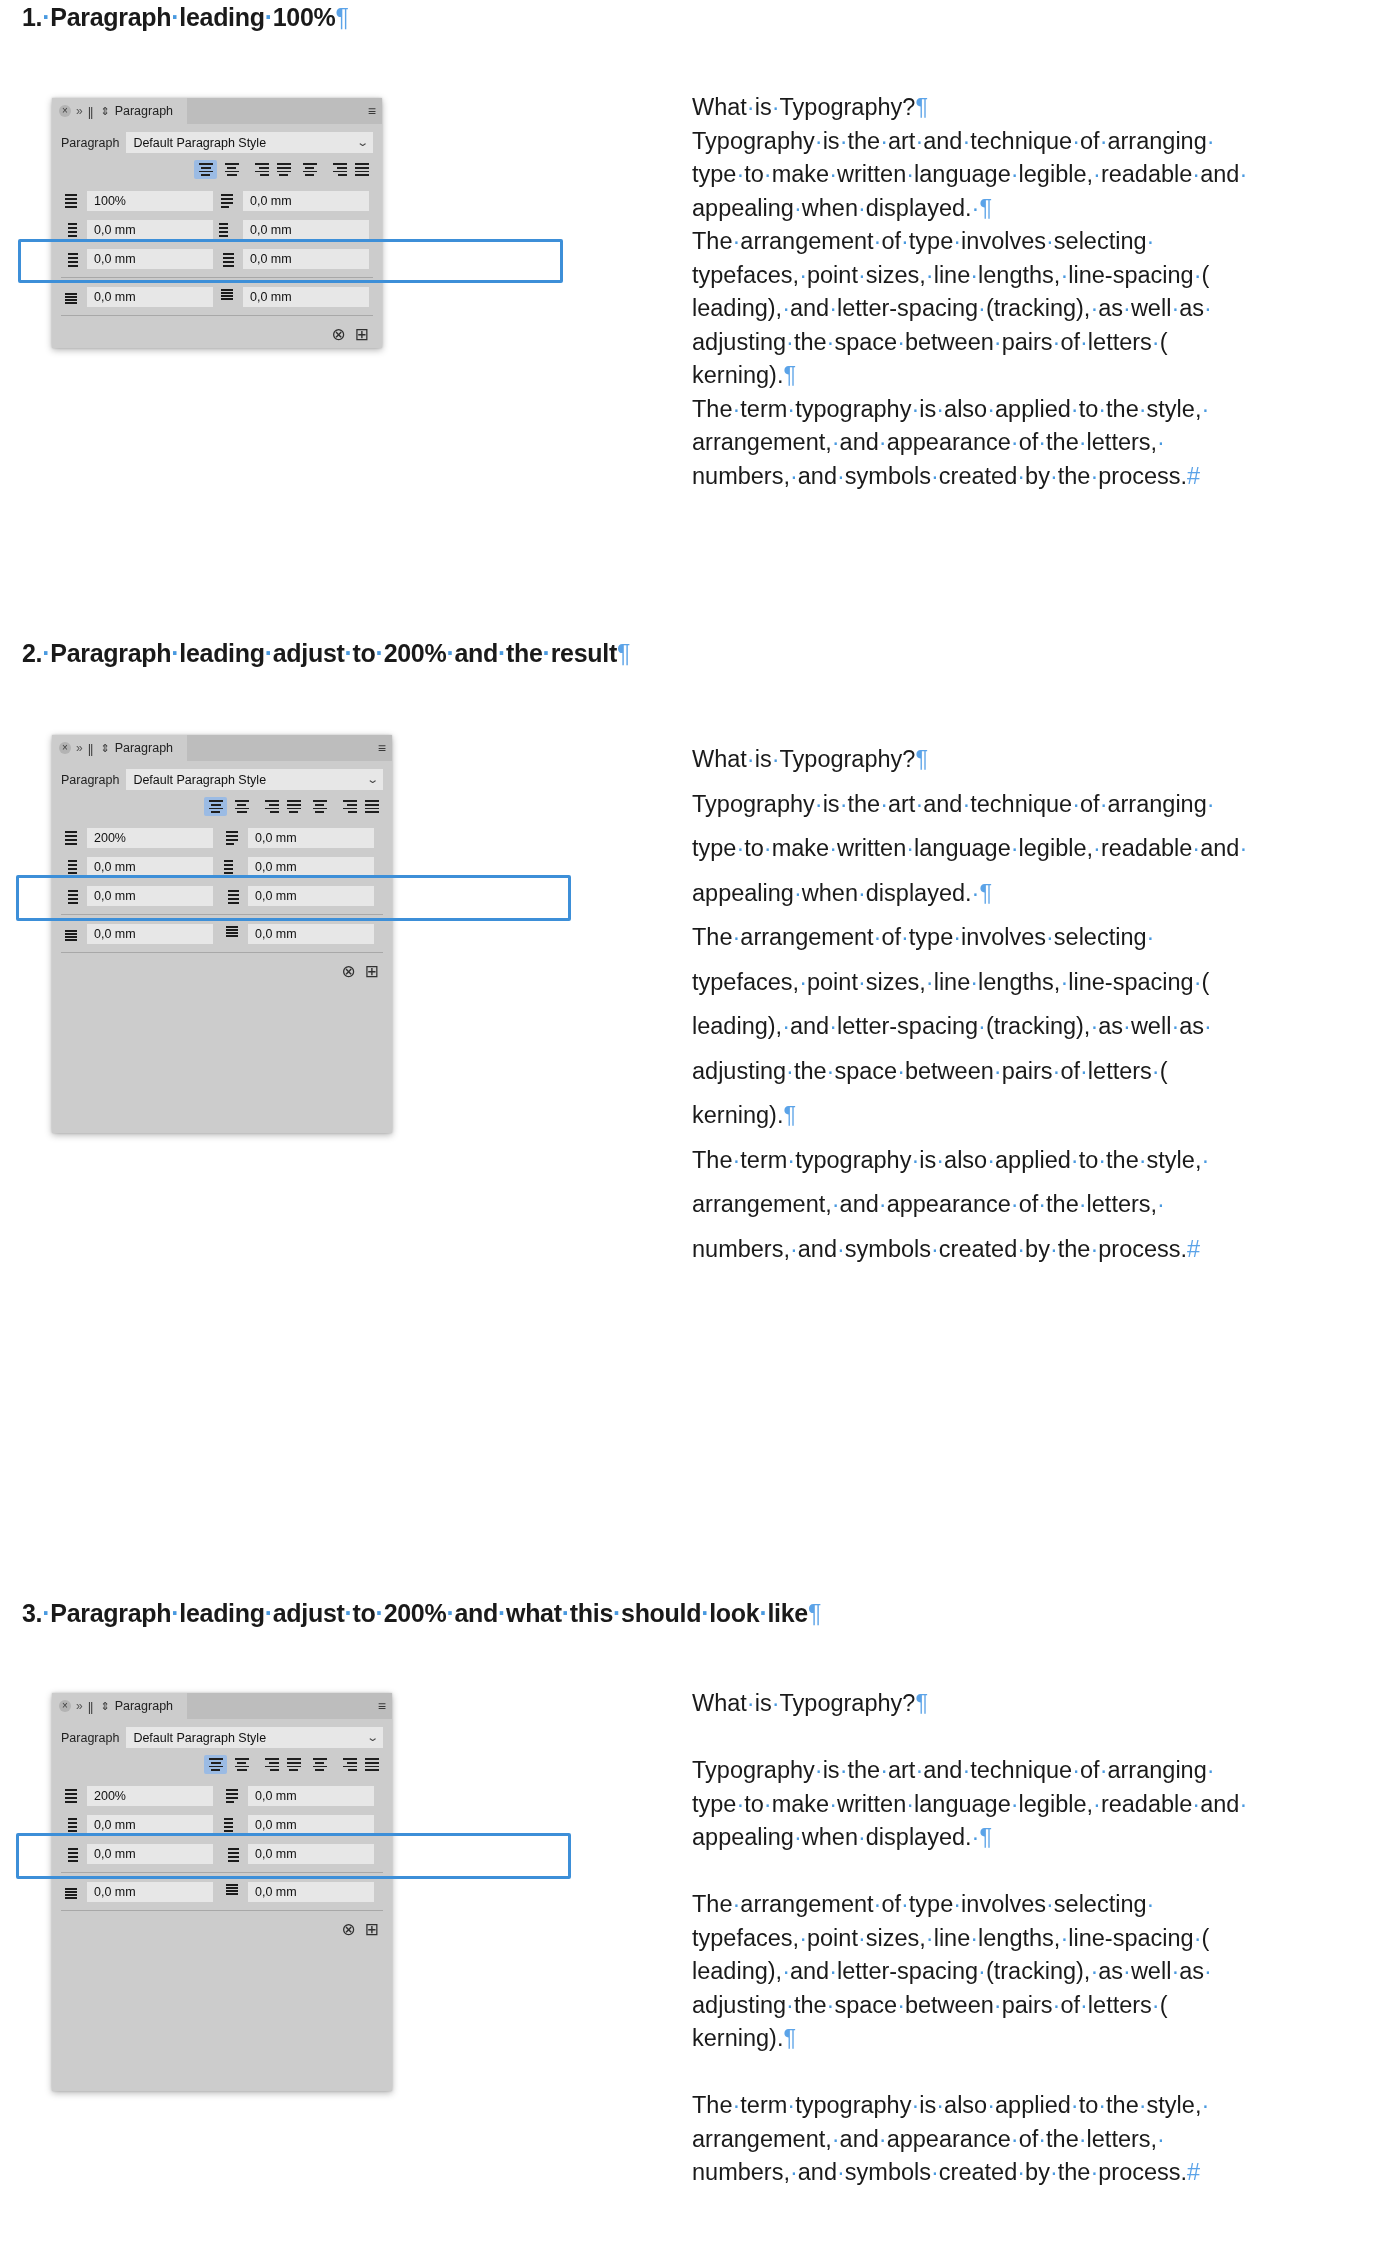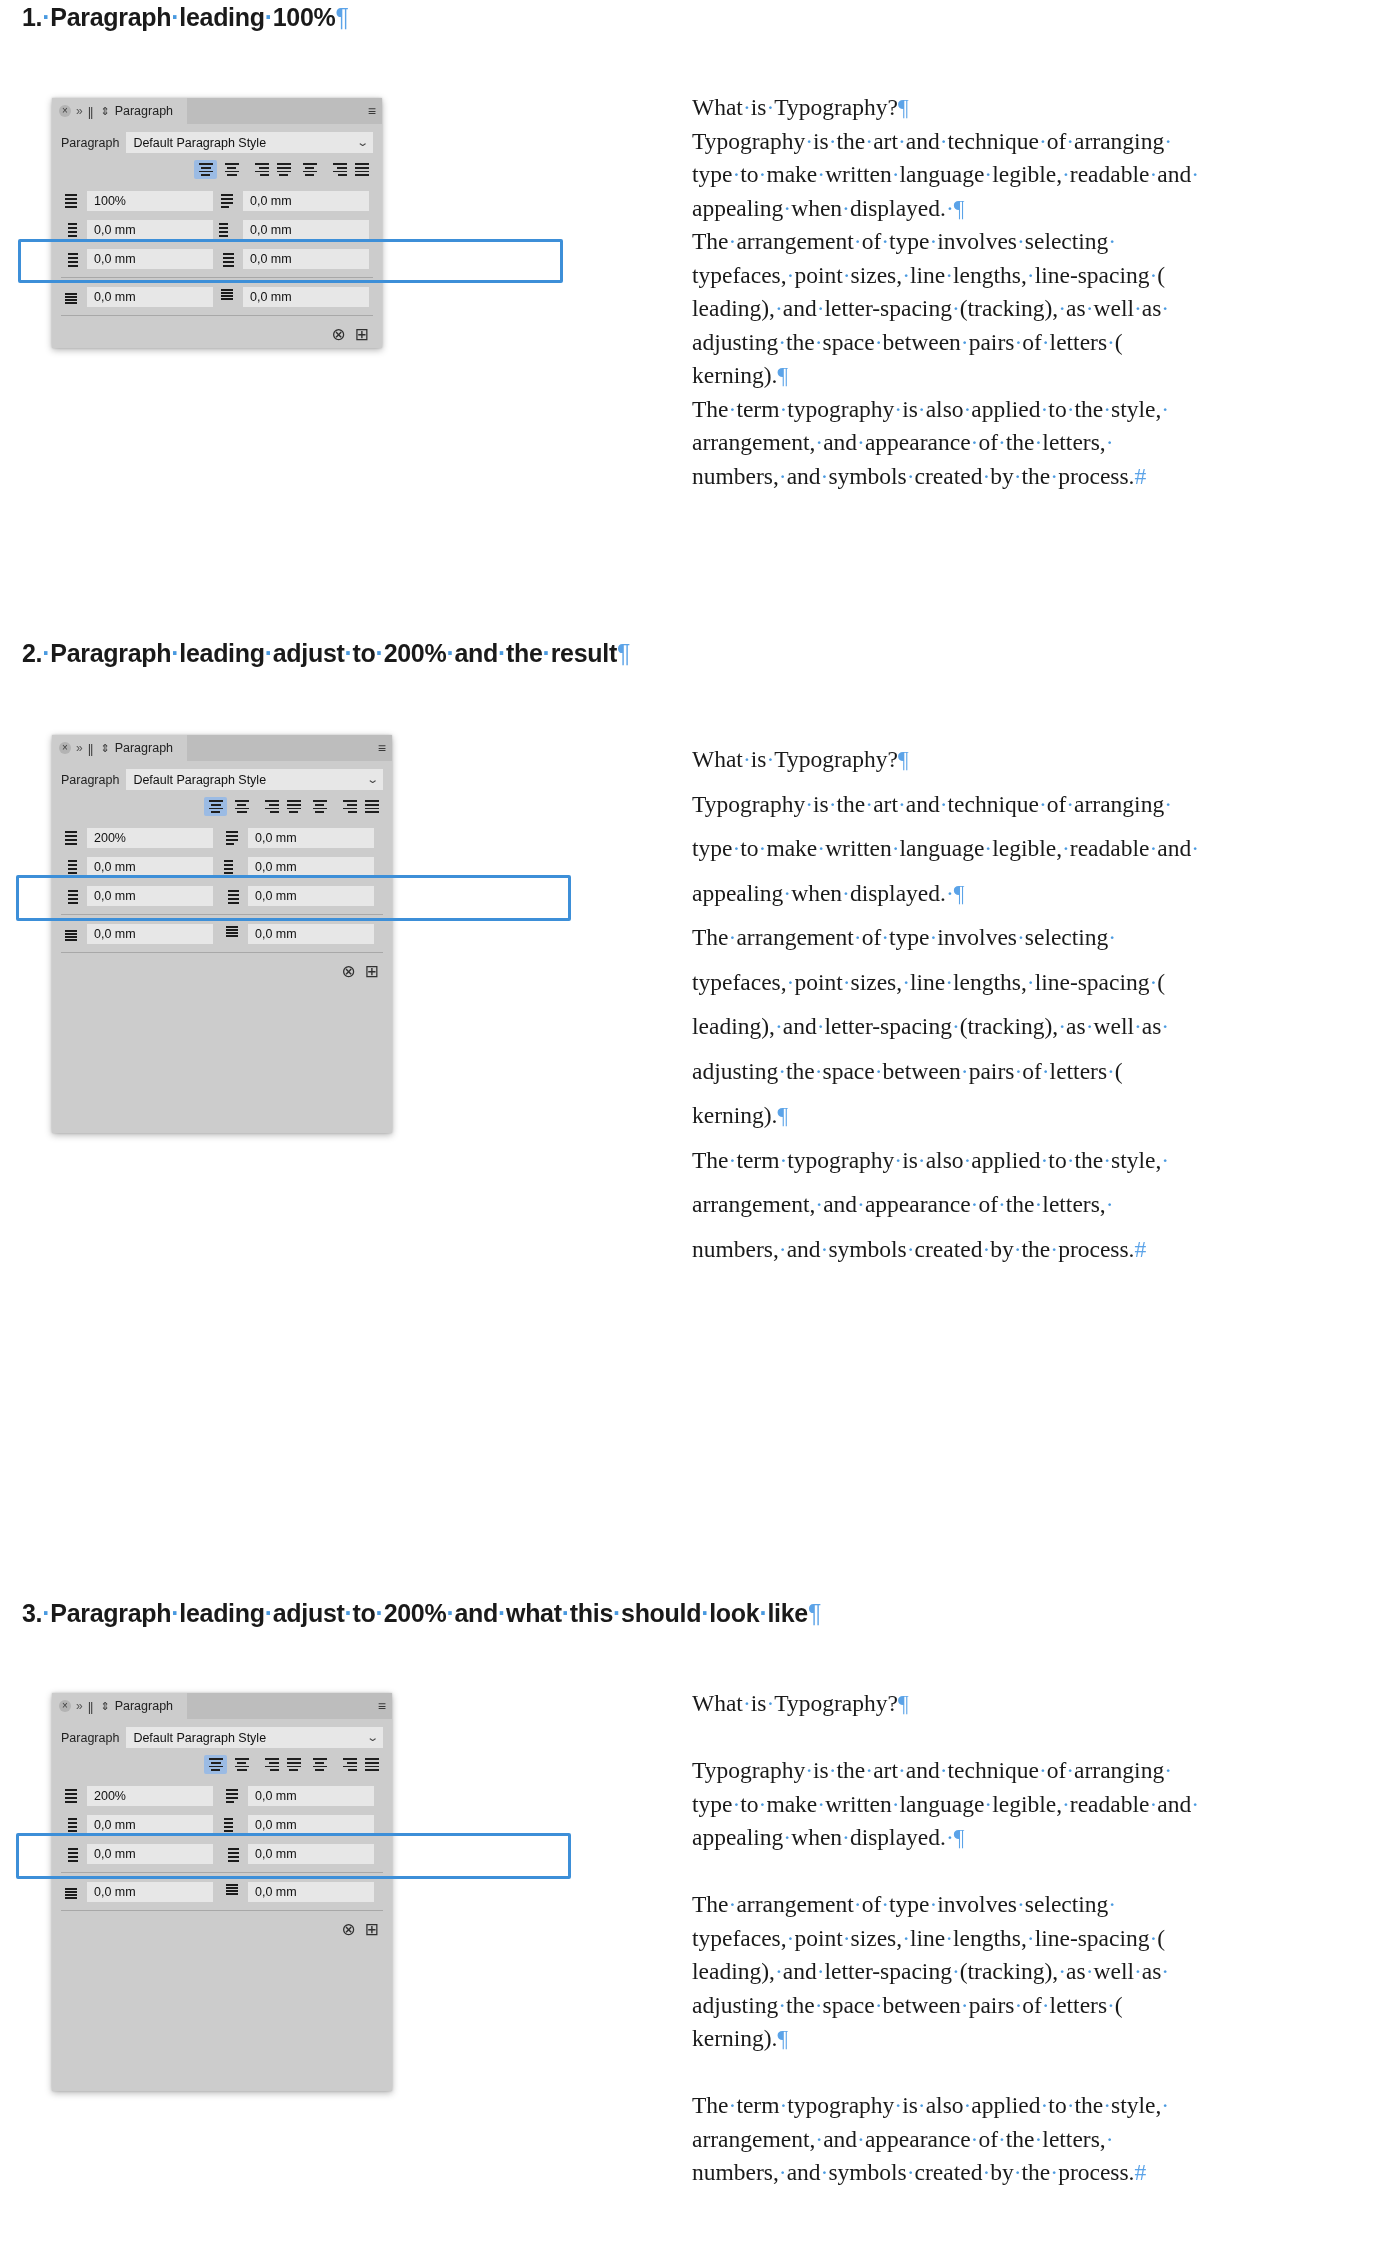--- a/index.html
+++ b/index.html
@@ -221,21 +221,21 @@
     position: absolute;
     border: 3px solid #3d8fd8;
     border-radius: 2px;
     pointer-events: none;
     box-sizing: border-box;
   }
 
   
   .bodytext {
     position: absolute;
-    font-family: Liberation Serif, serif;
+    font-family: Liberation Sans, sans-serif;
     font-size: 23.5px;
     color: #1a1a1a;
     white-space: nowrap;
   }
   .bodytext p { margin: 0; }
   .lead100 p { line-height: 33.5px; }
   .lead200 p { line-height: 44.5px; }
   .lead3 p { line-height: 33.5px; }
   .lead3 .gap { height: 33.5px; }
 </style>

